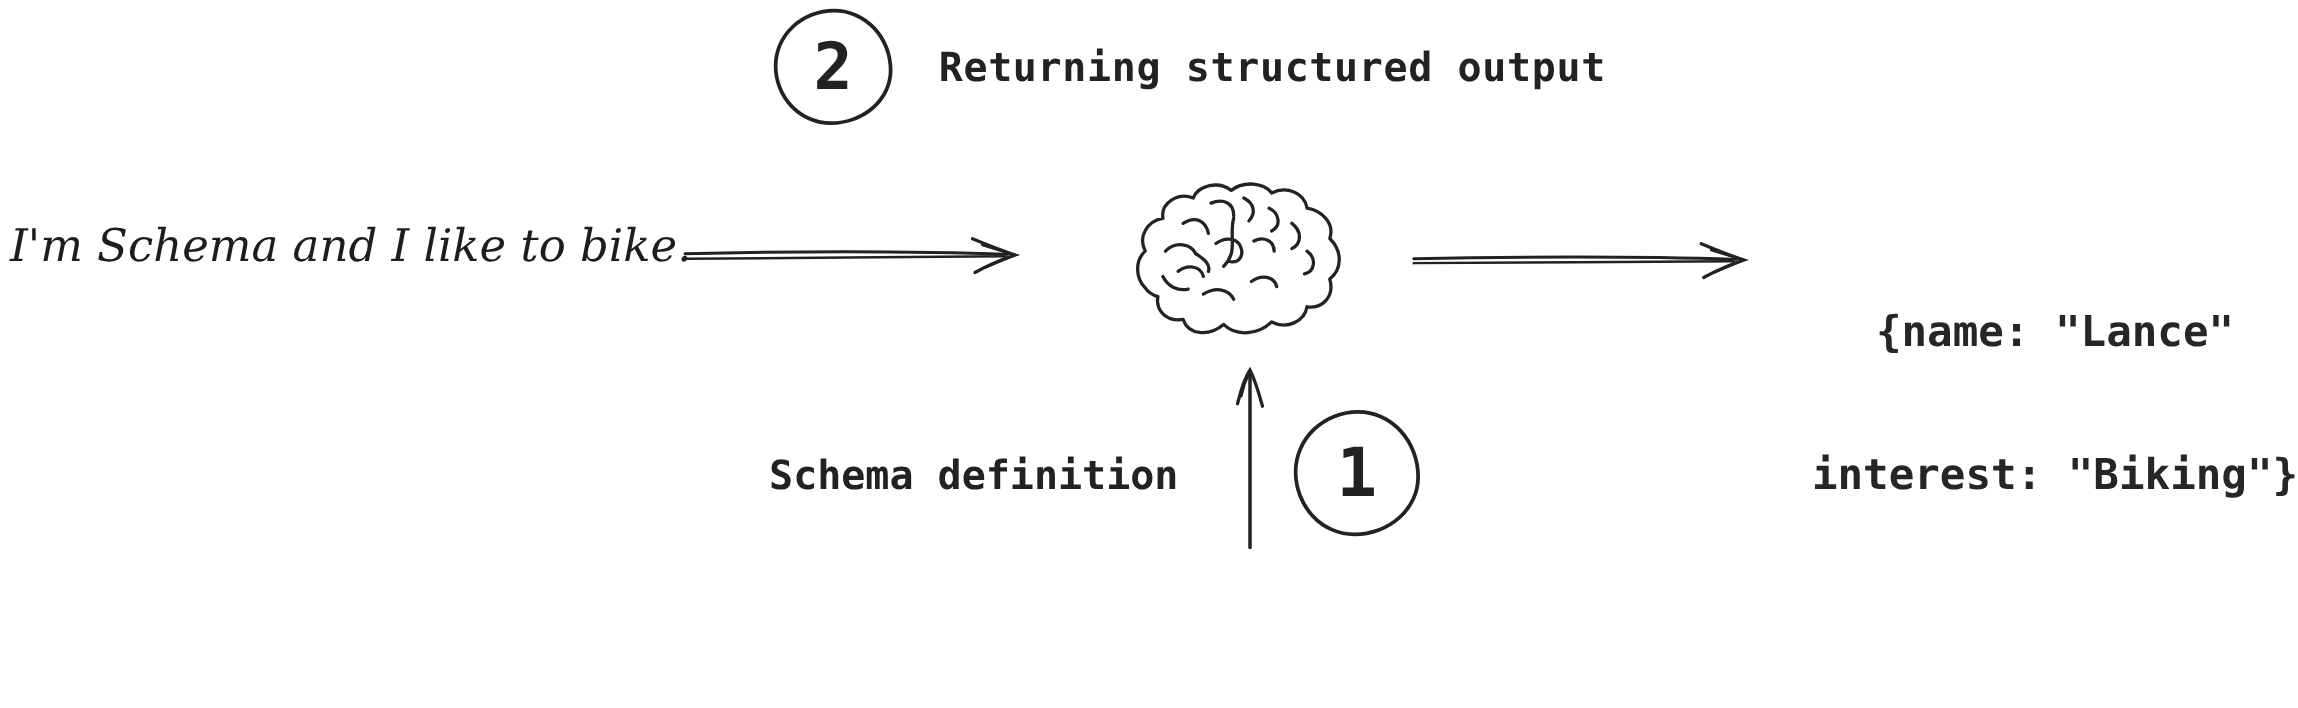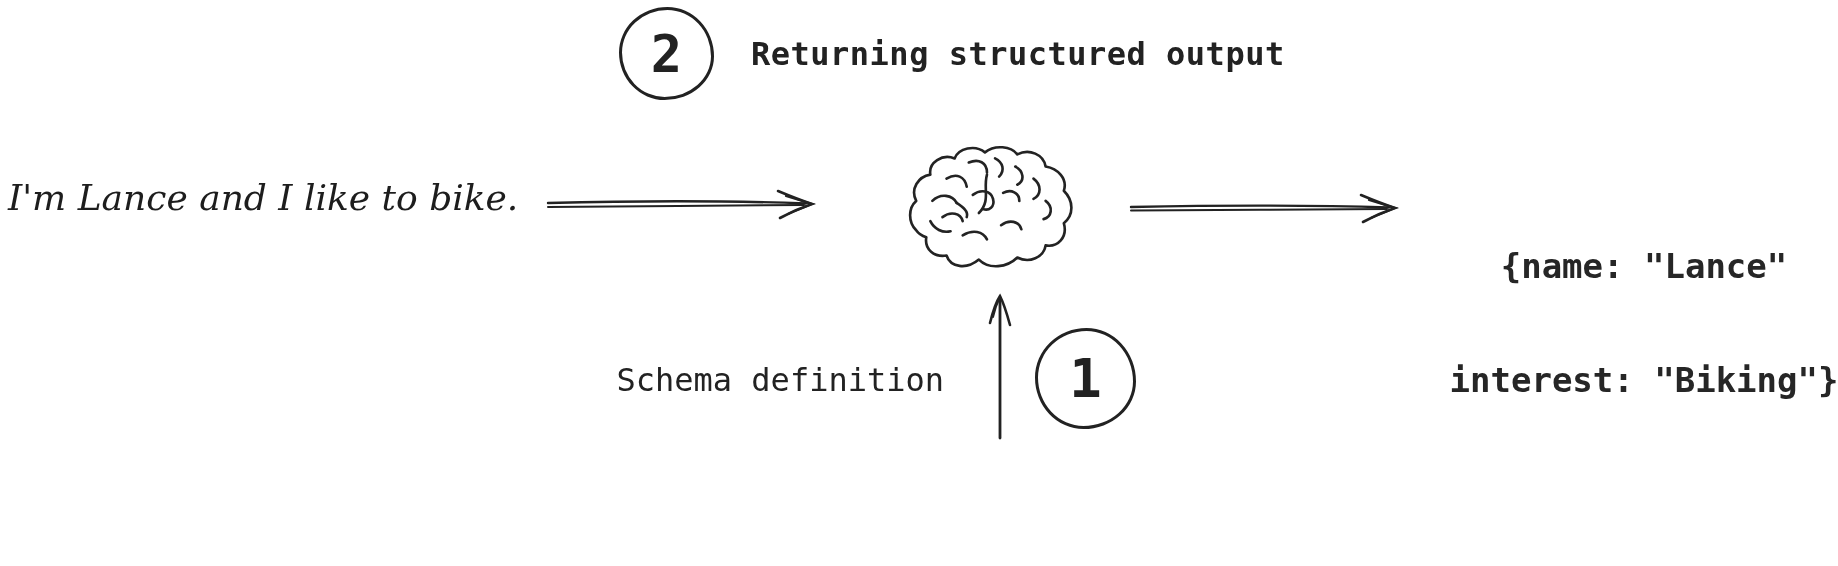--- a/index.html
+++ b/index.html
@@ -56,43 +56,43 @@
   .output-block {
     left: 1448px; top: 171px; width: 392px;
     font-size: 34px; line-height: 38px;
   }
   .schema-block {
     left: 710px; top: 493px; width: 600px;
     font-size: 33px; line-height: 38px;
   }
   .schema-label {
     left: 614px; top: 361px; width: 330px;
-    font-size: 32px; font-weight: normal;
-    text-align: right;
+    font-size: 32px; font-weight: bold;
+    text-align: center;
     white-space: pre;
   }
 
   .brain-wrap { left: 900px; top: 142px; width: 180px; height: 134px; }
   .arrow-input-wrap  { left: 543px;  top: 187px; width: 296px; height: 34px; }
   .arrow-output-wrap { left: 1126px; top: 191px; width: 296px; height: 34px; }
   .arrow-up-wrap     { left: 983px;  top: 290px; width: 34px;  height: 152px; }
 
   svg { display: block; }
 </style>
 </head>
 <body>
 
 <div class="canvas">
 
   <div class="circle-badge badge-2">
     <span>2</span>
   </div>
   <div class="abs step-title">Returning structured output</div>
 
-  <div class="abs handwriting">I'm Lance and I like to bike.</div>
+  <div class="abs handwriting">I'm Schema and I like to bike.</div>
 
   <div class="abs arrow-input-wrap">
     <svg width="296" height="34" viewBox="0 0 296 34" fill="none">
       <path d="M5 16 C 80 14, 185 13.5, 263 16.5" stroke="#222" stroke-width="2.4" stroke-linecap="round"></path>
       <path d="M5 20 C 80 19.5, 185 18.5, 261 18" stroke="#222" stroke-width="2" stroke-linecap="round"></path>
       <path d="M235 4 C 247 9, 257 13, 269 17 C 257 21, 246 26, 237 31" stroke="#222" stroke-width="2.6" stroke-linecap="round"></path>
       <path d="M243 9 L 269 17 L 245 27" stroke="#222" stroke-width="2.2" stroke-linecap="round"></path>
     </svg>
   </div>
 

